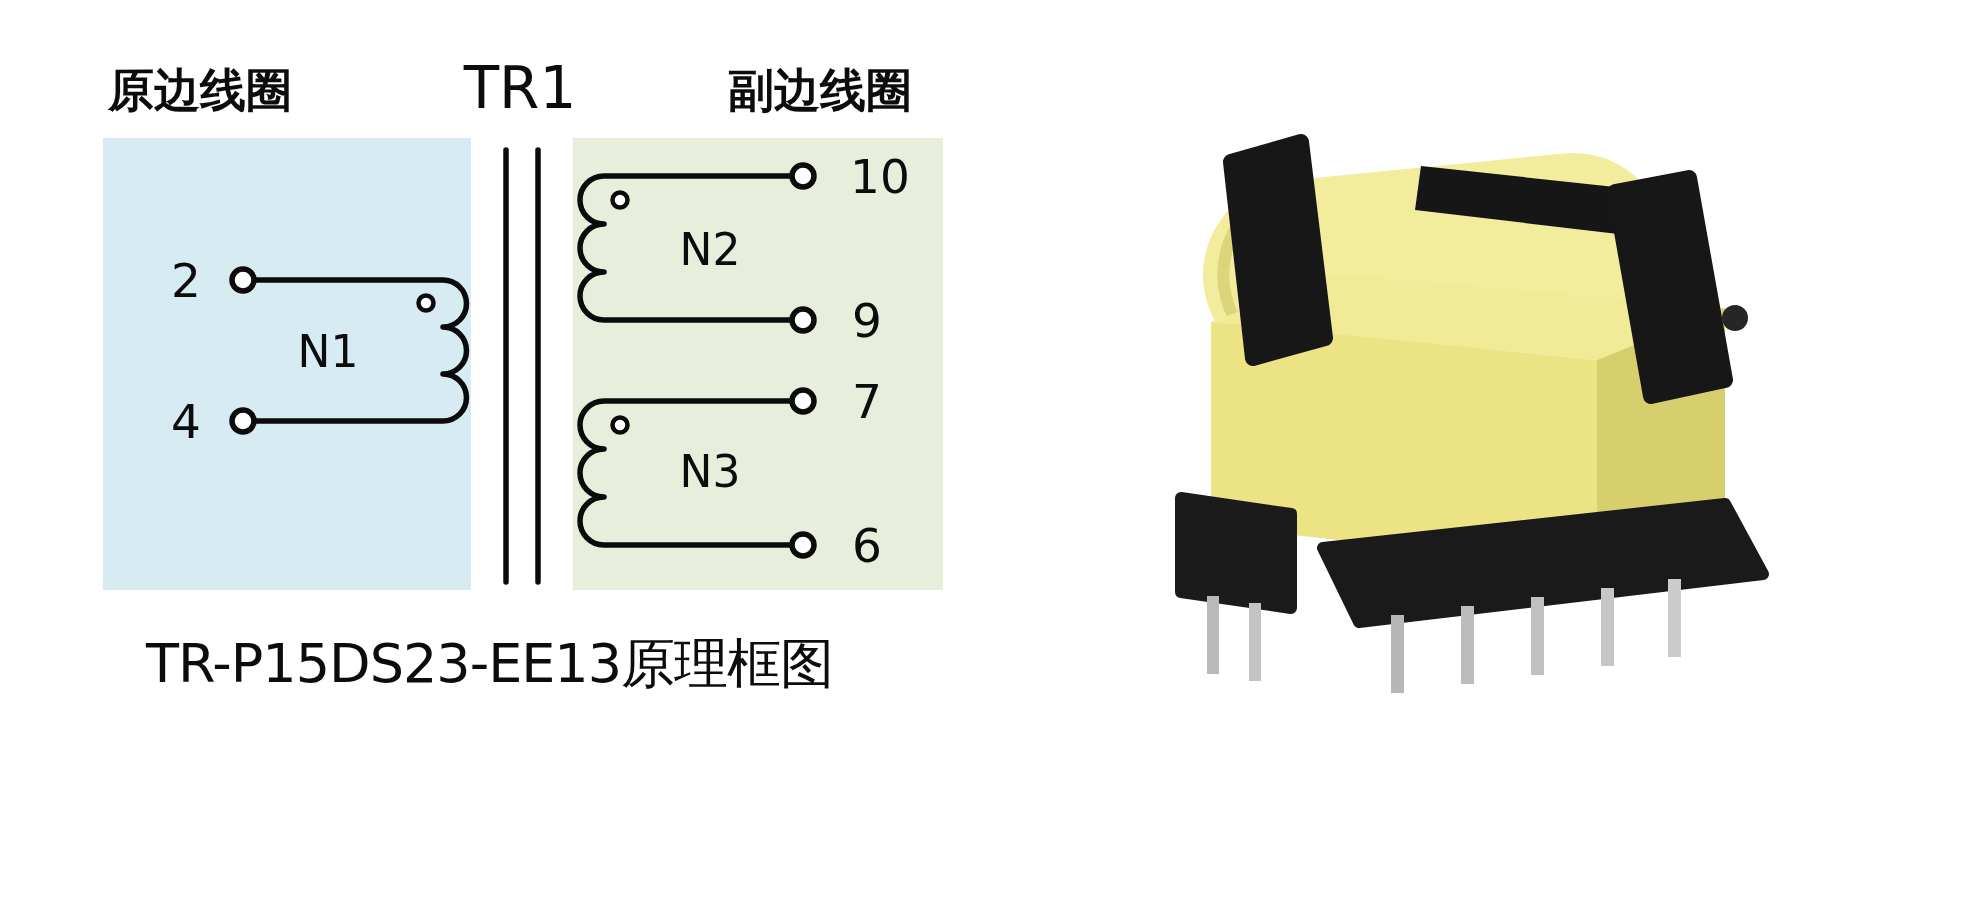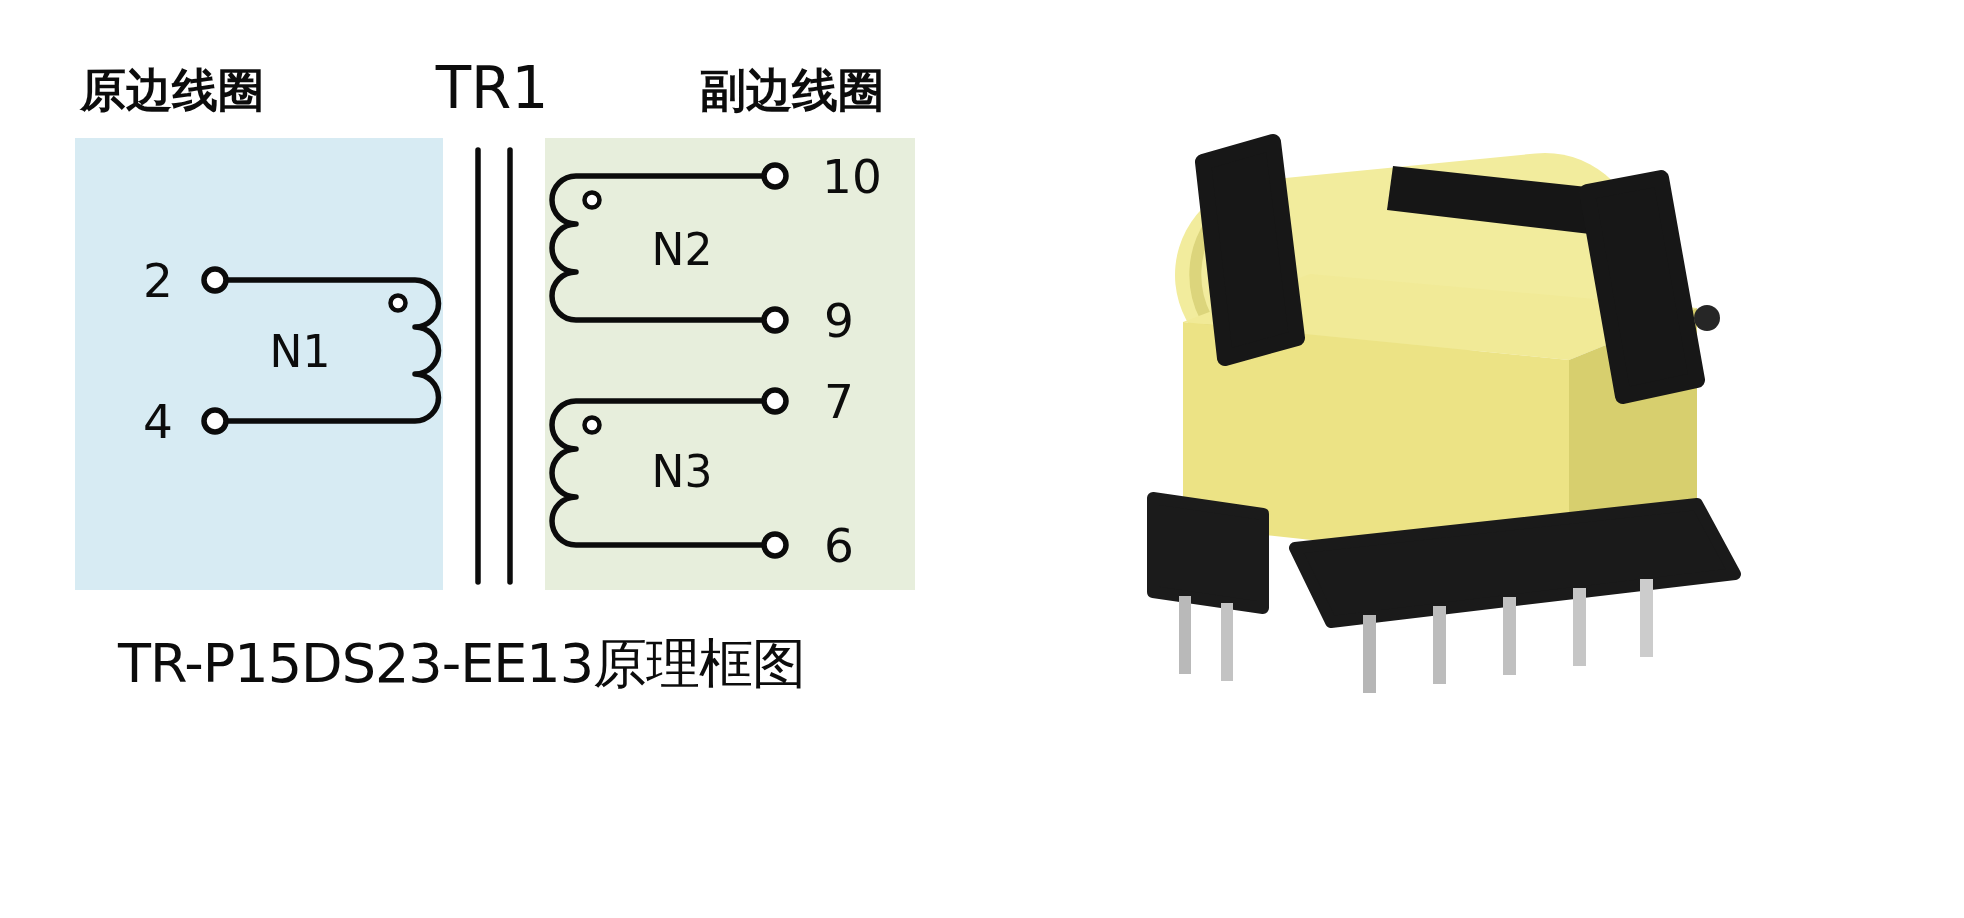--- a/index.html
+++ b/index.html
@@ -7,20 +7,21 @@
     padding: 0;
     background: #ffffff;
     font-family: "DejaVu Sans", "Liberation Sans", sans-serif;
   }
   .canvas {
     position: relative;
     width: 1769px;
     height: 918px;
     background: #ffffff;
     overflow: hidden;
+    margin-left: 28px;
   }
   .schematic { position: absolute; left: 0; top: 0; }
   .photo     { position: absolute; left: 1095px; top: 70px; }
 
   .wire {
     stroke: #0b0b0b;
     stroke-width: 5.5;
     fill: none;
     stroke-linecap: round;
     stroke-linejoin: round;

